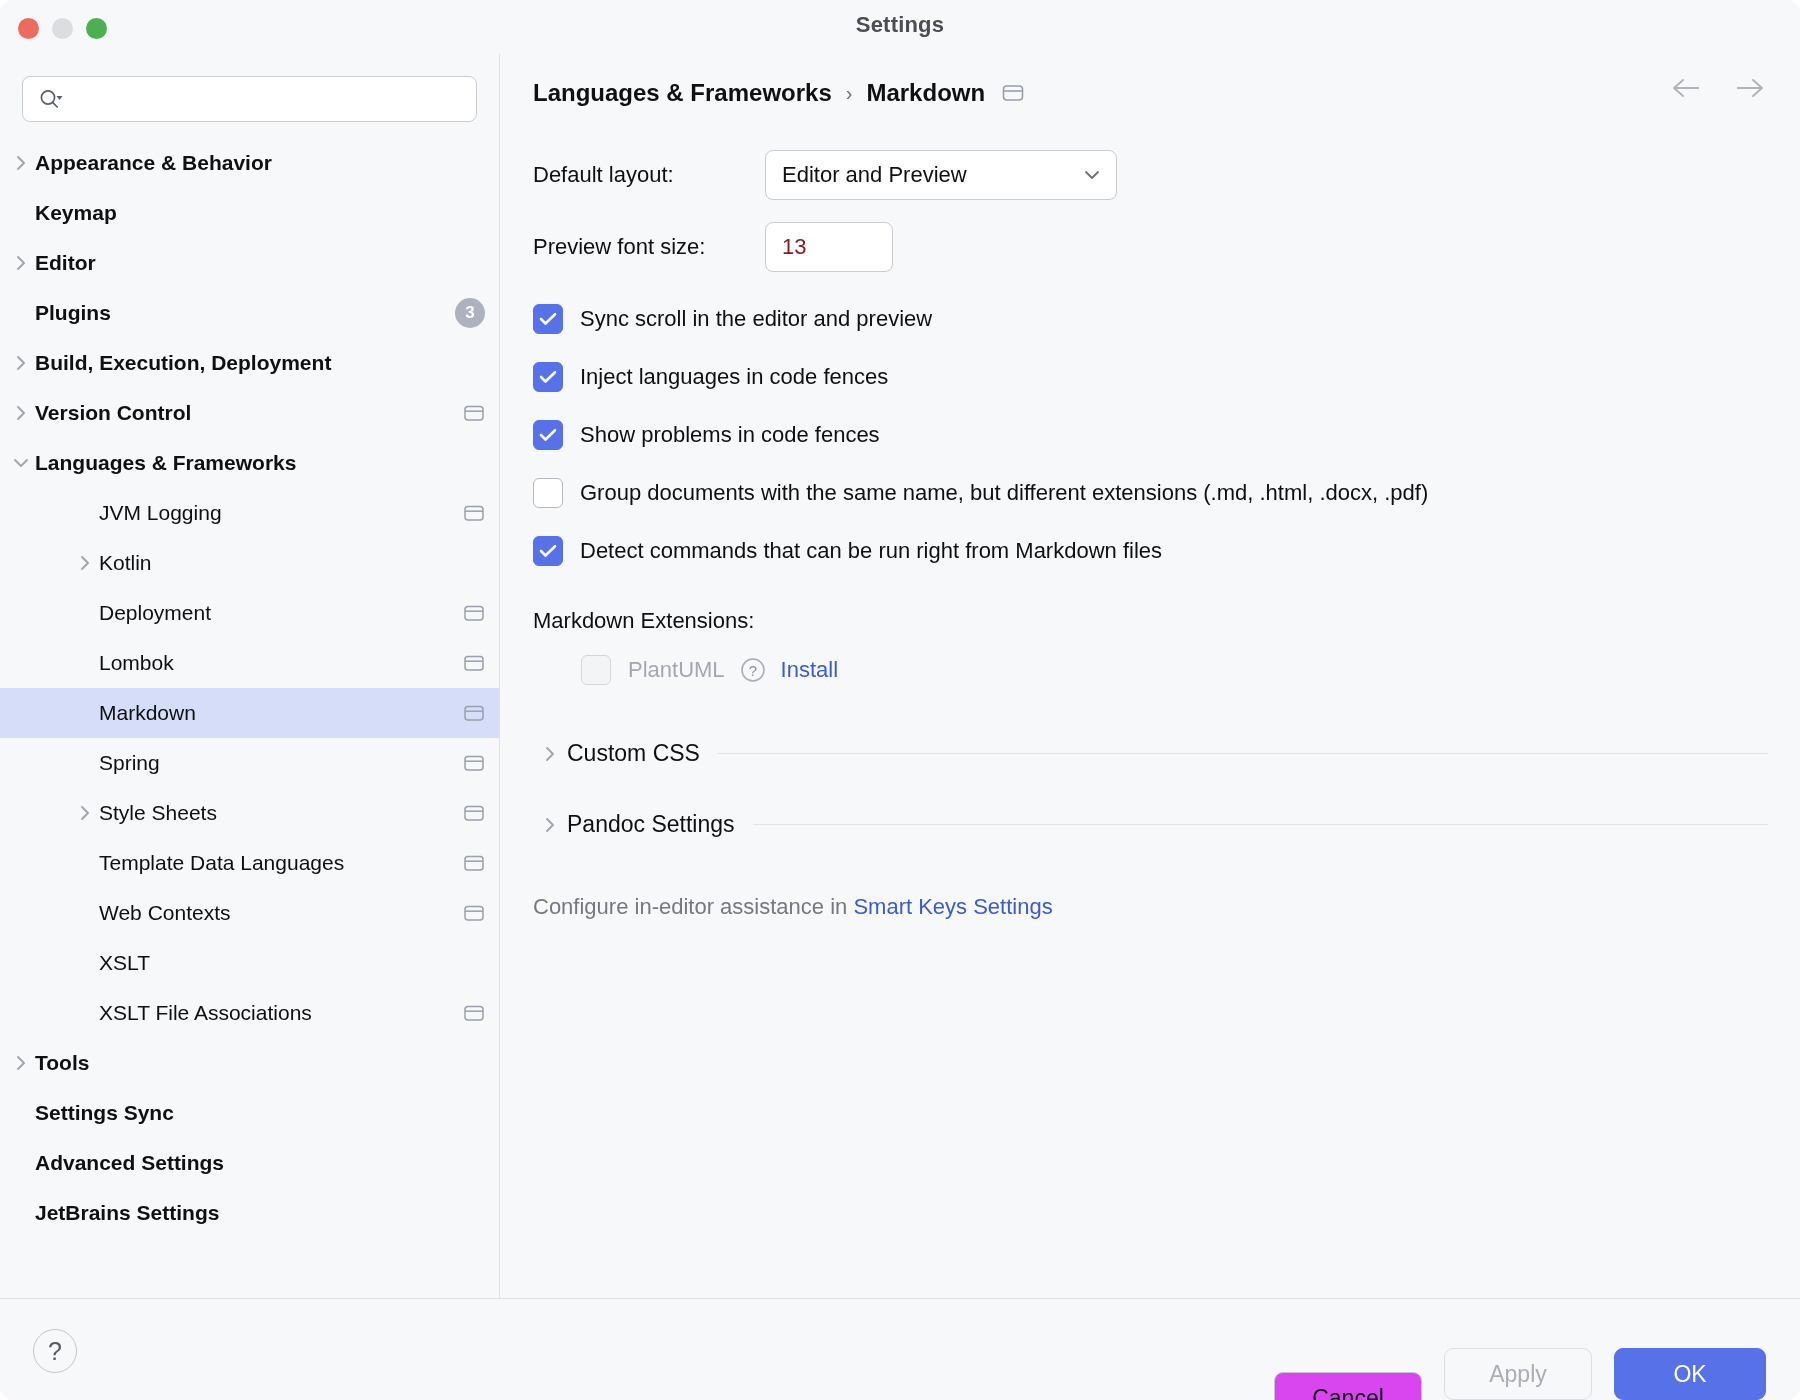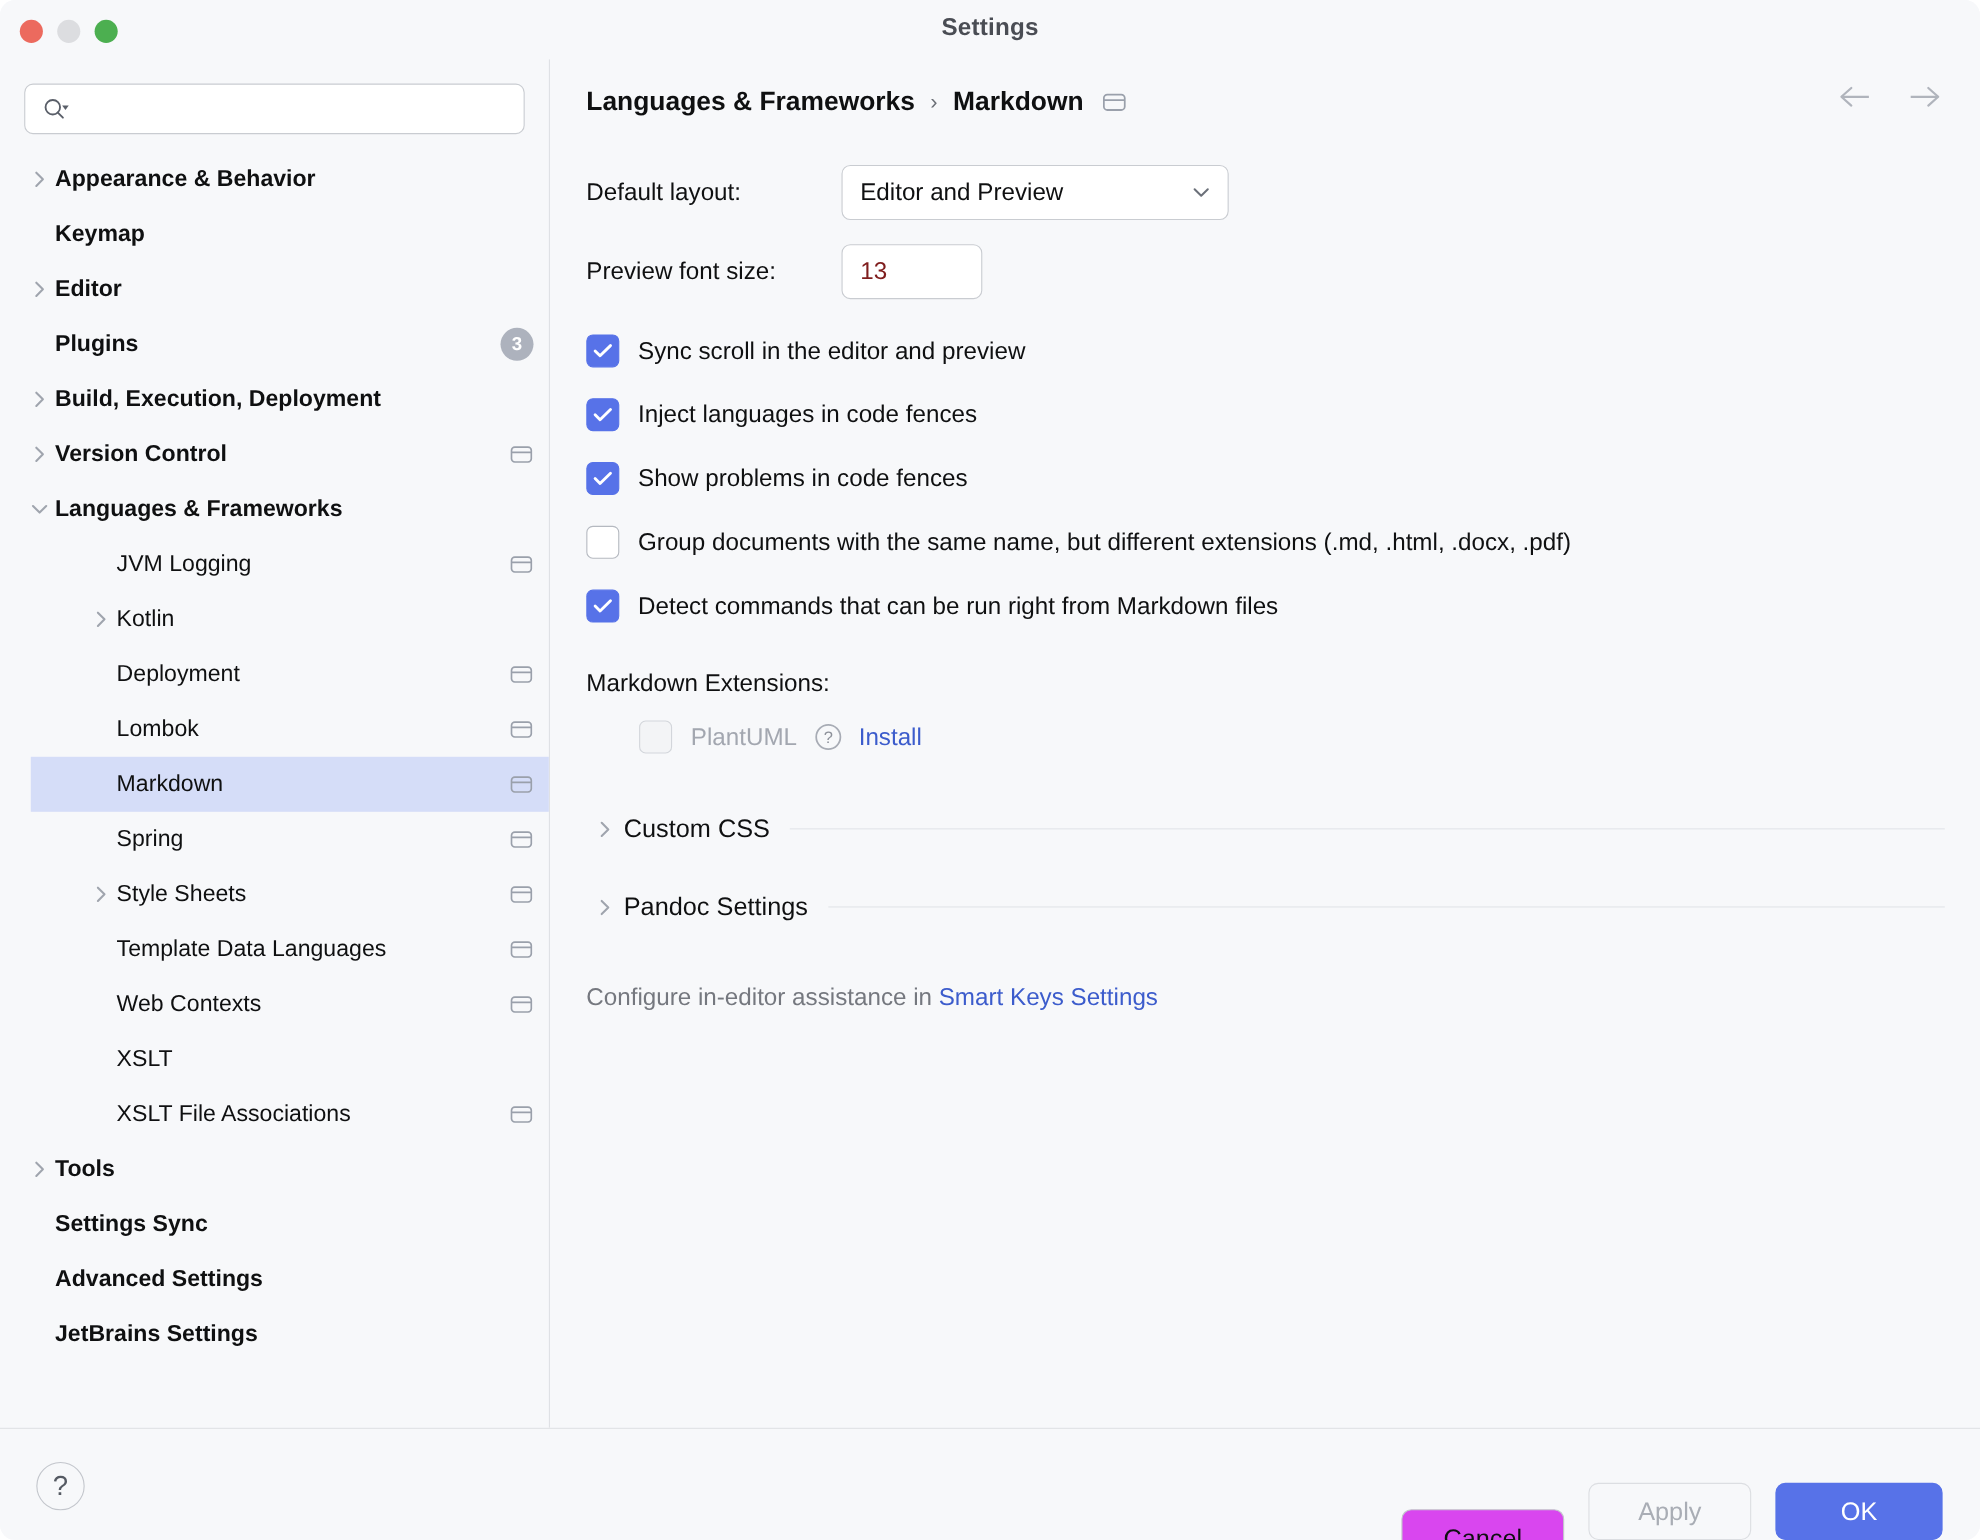--- a/index.html
+++ b/index.html
@@ -58,34 +58,34 @@
     flex: 1; border: 0; outline: 0; background: transparent;
     font-family: "Liberation Sans", sans-serif;
     font-size: 19px; color: #111; padding: 0 10px;
   }
 
   #tree { margin-top: 16px; }
   .tree-row {
     position: relative;
     display: flex; align-items: center;
     height: 50px;
-    padding-left: 22px; padding-right: 14px;
+    padding-left: 7px; padding-right: 14px;
     cursor: default;
   }
   .tree-row.selected { background: #d5ddf8; }
   .twisty {
     width: 28px; min-width: 28px; height: 50px;
     display: flex; align-items: center; justify-content: center;
   }
   .twisty svg { display: block; }
   .tree-label {
     font-size: 21px; color: #0f1011; white-space: nowrap;
   }
   .tree-row.lvl0 .tree-label { font-weight: bold; }
-  .tree-row.lvl1 { padding-left: 50px; margin-left: 28px; }
+  .tree-row.lvl1 { padding-left: 71px; }
   .tree-row.lvl1 .tree-label { font-weight: normal; }
   .badge {
     margin-left: auto;
     min-width: 30px; height: 30px;
     border-radius: 15px;
     background: #adb2bd;
     color: #ffffff;
     font-size: 17px; font-weight: 600;
     display: flex; align-items: center; justify-content: center;
     padding: 0 9px;

